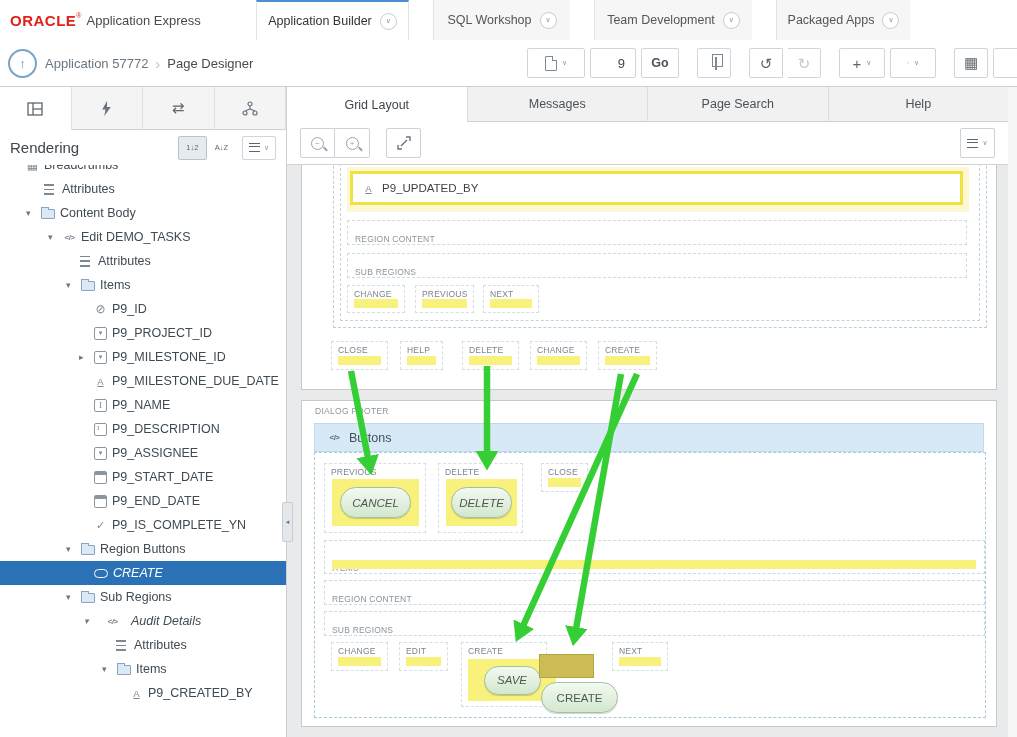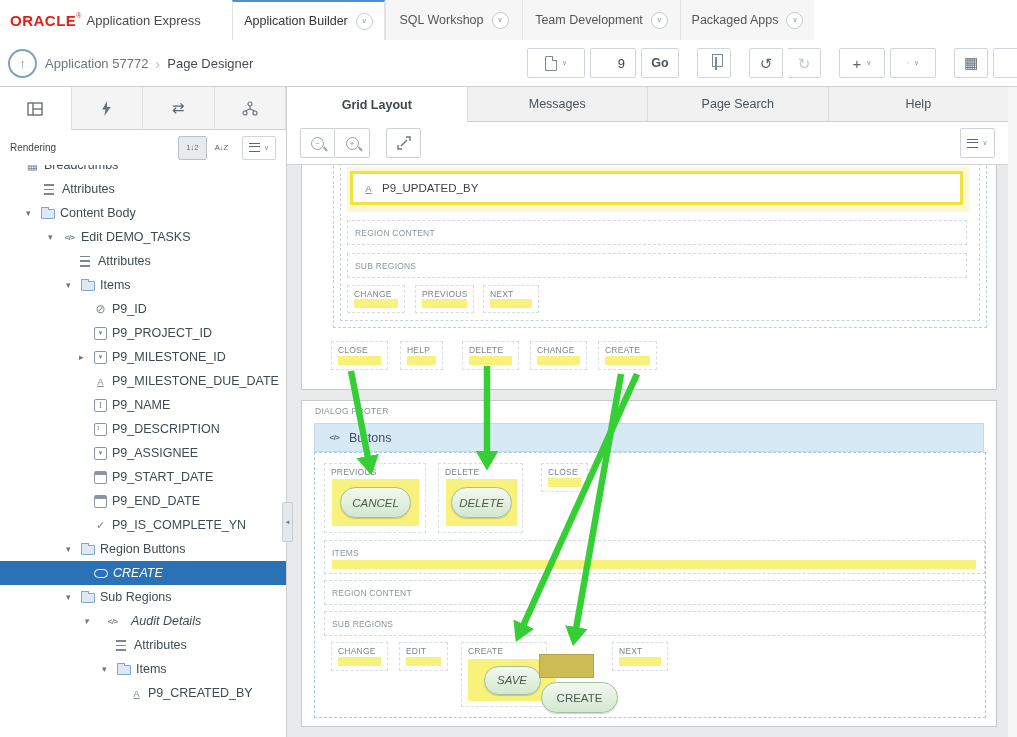--- a/index.html
+++ b/index.html
@@ -1,20 +1,20 @@
 <!DOCTYPE html>
 <html><head>
 <meta charset="utf-8">
 <style>
   html,body{margin:0;padding:0;background:#fff;}
   .page{position:relative;width:1017px;height:737px;overflow:hidden;background:#fff;
         font-family:"Liberation Sans",sans-serif;color:#444;}
 
   
-  .hdr{position:absolute;left:0;top:0;right:0;height:40px;background:#fff;border-bottom:1px solid #d8d8d8;display:flex;}
+  .hdr{position:absolute;left:0;top:0;right:0;height:40px;background:#fff;border-bottom:1px solid #d8d8d8;display:flex;gap:24px;}
   .logo{width:232px;display:flex;align-items:center;padding-left:10px;box-sizing:border-box;}
   .brand{color:#e0211a;font-weight:bold;font-size:15px;letter-spacing:.5px;}
   .reg{color:#e0211a;font-size:7px;vertical-align:top;position:relative;top:-5px;}
   .prod{font-size:13px;color:#4a4a4a;margin-left:5px;white-space:nowrap;}
   .htab{display:flex;align-items:center;justify-content:center;gap:8px;font-size:12.5px;color:#555;
         background:#f6f6f6;border-left:1px solid #e2e2e2;box-sizing:border-box;cursor:pointer;}
   .htab.active{background:#fff;color:#333;border-top:2px solid #4a90d0;border-right:1px solid #e2e2e2;}
   .chev{width:15px;height:15px;border:1px solid #c3ccd3;border-radius:50%;display:flex;align-items:center;
         justify-content:center;font-size:7px;color:#8a949d;background:#fff;flex:none;}
 
@@ -45,21 +45,21 @@
   .cutbtn{margin-right:-18px;width:34px;}
 
   
   .left{position:absolute;left:0;top:87px;width:287px;bottom:0;border-right:1px solid #cfcfcf;background:#fff;
         display:flex;flex-direction:column;box-sizing:border-box;}
   .ltabs{height:43px;display:flex;flex:none;}
   .ltab{flex:1;display:flex;align-items:center;justify-content:center;background:#f4f4f4;
         border-right:1px solid #e0e0e0;border-bottom:1px solid #d0d0d0;color:#5d666e;box-sizing:border-box;cursor:pointer;}
   .ltab.active{background:#fff;border-bottom:none;}
   .lhead{height:35px;display:flex;align-items:center;padding:0 10px;flex:none;}
-  .ltitle{font-size:10px;color:#3f464c;}
+  .ltitle{font-size:15px;color:#3f464c;}
   .lhead .spacer{flex:1;}
   .sortbtn{width:27px;height:22px;border:1px solid transparent;display:flex;align-items:center;justify-content:center;
            font-size:7.5px;color:#5d666e;border-radius:2px;cursor:pointer;}
   .sortbtn.active{background:#e7ebee;border-color:#b9c2c9;}
   .sortdd{height:22px;border:1px solid #cfd5da;border-radius:2px;display:flex;align-items:center;padding:0 6px;gap:4px;
           font-size:10px;color:#5d666e;margin-left:6px;cursor:pointer;}
   .hlines{width:11px;height:7px;border-top:1.5px solid #5d666e;border-bottom:1.5px solid #5d666e;position:relative;}
   .hlines::after{content:"";position:absolute;left:0;right:0;top:2px;border-top:1.5px solid #5d666e;}
 
   
@@ -99,39 +99,39 @@
   .splitter{position:absolute;left:282px;top:502px;width:9px;height:38px;background:#e5e8ea;border:1px solid #c9ced2;
             border-radius:2px;z-index:30;display:flex;align-items:center;justify-content:center;font-size:7px;color:#6a7480;cursor:pointer;}
   .splitter::after{content:"◂";}
 
   
   .main{position:absolute;left:287px;top:87px;right:9px;bottom:0;background:#fff;}
   .strip{position:absolute;right:0;top:87px;width:9px;bottom:0;background:#f6f6f6;border-left:1px solid #d8d8d8;}
   .mtabs{display:flex;height:35px;}
   .mtab{flex:1;display:flex;align-items:center;justify-content:center;font-size:12.5px;color:#49525a;background:#f1f1f1;
         border-left:1px solid #dcdcdc;border-bottom:1px solid #cfcfcf;box-sizing:border-box;cursor:pointer;}
-  .mtab:first-child{border-left:none;font-weight:bold;}
+  .mtab:first-child{border-left:none;}
   .mtab.active{background:#fff;border-bottom:none;color:#3f464c;}
   .mtool{height:43px;border-bottom:1px solid #d2d2d2;background:#fff;display:flex;align-items:center;padding:0 13px;box-sizing:border-box;}
   .tbtn{height:30px;min-width:35px;border:1px solid #ccd2d7;background:#fff;border-radius:2px;display:inline-flex;
         align-items:center;justify-content:center;box-sizing:border-box;cursor:pointer;gap:4px;color:#8d959c;}
   .mag{width:11px;height:11px;border:1.5px solid #9aa1a8;border-radius:50%;display:flex;align-items:center;
        justify-content:center;font-size:8px;color:#9aa1a8;position:relative;}
   .mag::after{content:"";position:absolute;width:5px;height:1.5px;background:#9aa1a8;right:-5px;bottom:-1px;transform:rotate(45deg);}
   .gap8{width:8px;}.gap16{width:16px;}
 
   
   .canvas{position:absolute;left:0;top:78px;right:0;bottom:0;background:#e9eaeb;overflow:hidden;}
   .wbox{position:absolute;background:#fff;border:1px solid #c9c9c9;box-sizing:border-box;}
   .odash{position:absolute;border:1px dashed #b9cfdf;}
   .idash{position:absolute;border:1px dashed #c7d3dc;}
   .palewrap{position:absolute;background:#fcf8d4;}
   .itembox{position:absolute;background:#fff;border:3px solid #f0e341;box-sizing:border-box;display:flex;
            align-items:center;padding-left:9px;font-size:11.5px;color:#414141;gap:5px;cursor:pointer;}
-  .dbox{position:absolute;border:1px dashed #cfd9e0;box-sizing:border-box;display:flex;align-items:flex-start;}
+  .dbox{position:absolute;border:1px dashed #cfd9e0;box-sizing:border-box;display:flex;align-items:flex-end;}
   .dlabel{font-size:8.5px;color:#8b959e;padding:7px 0 0 7px;letter-spacing:.2px;}
   .cell{position:absolute;background:#fff;border:1px dashed #d6dde3;box-sizing:border-box;cursor:pointer;}
   .clabel{display:block;font-size:8.5px;color:#7b838c;padding:3px 0 0 6px;letter-spacing:.2px;}
   .ybar{position:absolute;left:6px;right:6px;bottom:4px;height:9px;background:#f8f17c;}
   .ybig{position:absolute;background:#f8f17c;display:flex;align-items:center;justify-content:center;}
   .pill{border:1px solid #a3c0a3;border-radius:16px;background:linear-gradient(#f3f9f0,#d3e7ce);color:#4b5a50;
         font-size:11.5px;font-style:italic;display:flex;align-items:center;justify-content:center;
         box-shadow:0 1px 1px rgba(0,0,0,.18);box-sizing:border-box;cursor:pointer;}
   .pill.upright{font-style:normal;}
   .flabel{position:absolute;left:13px;top:5px;font-size:8.5px;color:#8b959e;letter-spacing:.3px;}

